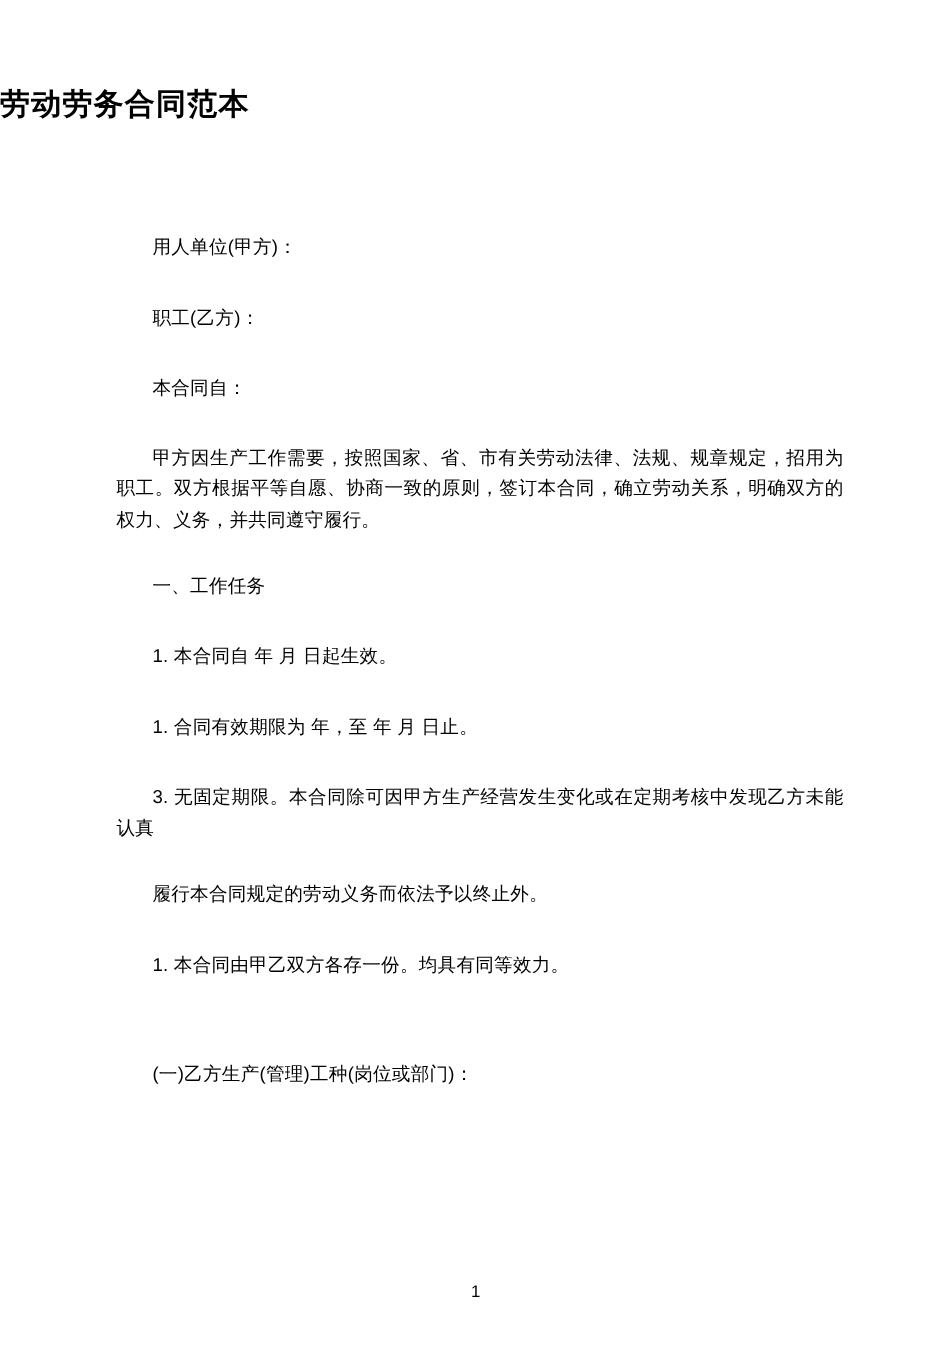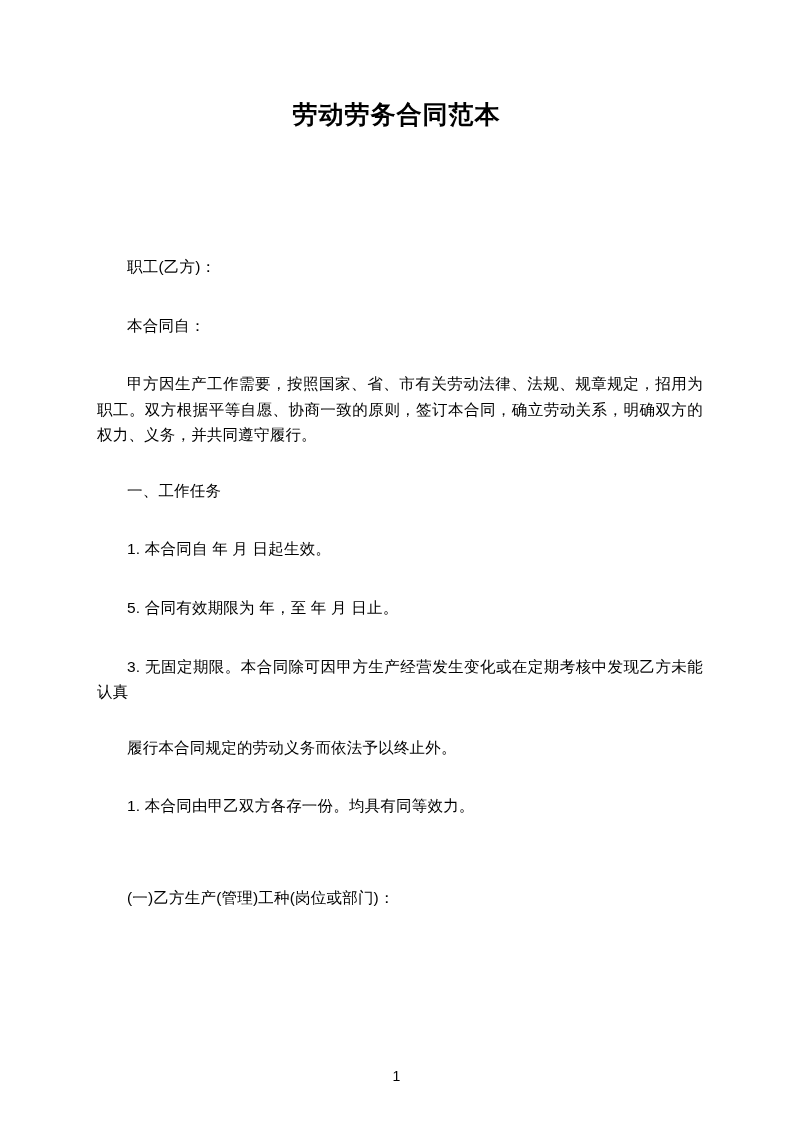--- a/index.html
+++ b/index.html
@@ -16,26 +16,25 @@
     overflow: hidden;
   }
   .page {
     width: 793px;
     height: 1122px;
     box-sizing: border-box;
     padding: 0;
     position: relative;
   }
   .doc-title {
-    text-align: center;
     font-size: 25px;
     font-weight: bold;
     letter-spacing: 1px;
     margin: 0;
-    padding-top: 99px;
+    padding-top: 72px;
     line-height: 1.2;
   }
   .body-block {
     margin-top: 92px;
     padding-left: 97px;
     padding-right: 90px;
   }
   p.para {
     margin: 0 0 0 0;
     font-size: 15.5px;
@@ -59,38 +58,39 @@
 </style>
 </head>
 <body>
 
 <div class="page">
 
   <h1 class="doc-title">劳动劳务合同范本</h1>
 
   <div class="body-block">
 
+    <p class="para indent-1">用人单位(甲方)：</p>
     <div class="gap-s"></div>
 
     <p class="para indent-1">职工(乙方)：</p>
     <div class="gap-s"></div>
 
     <p class="para indent-1">本合同自：</p>
     <div class="gap-s"></div>
 
     <p class="para indent-1 hang">甲方因生产工作需要，按照国家、省、市有关劳动法律、法规、规章规定，招用为职工。双方根据平等自愿、协商一致的原则，签订本合同，确立劳动关系，明确双方的权力、义务，并共同遵守履行。</p>
     <div class="gap-m"></div>
 
     <p class="para indent-1">一、工作任务</p>
     <div class="gap-s"></div>
 
     <p class="para indent-1">1. 本合同自  年  月  日起生效。</p>
     <div class="gap-s"></div>
 
-    <p class="para indent-1">5. 合同有效期限为  年，至  年  月  日止。</p>
+    <p class="para indent-1">1. 合同有效期限为  年，至  年  月  日止。</p>
     <div class="gap-s"></div>
 
     <p class="para indent-1">3. 无固定期限。本合同除可因甲方生产经营发生变化或在定期考核中发现乙方未能认真</p>
     <div class="gap-m"></div>
 
     <p class="para indent-1">履行本合同规定的劳动义务而依法予以终止外。</p>
     <div class="gap-s"></div>
 
     <p class="para indent-1">1. 本合同由甲乙双方各存一份。均具有同等效力。</p>
     <div class="gap-s"></div>

